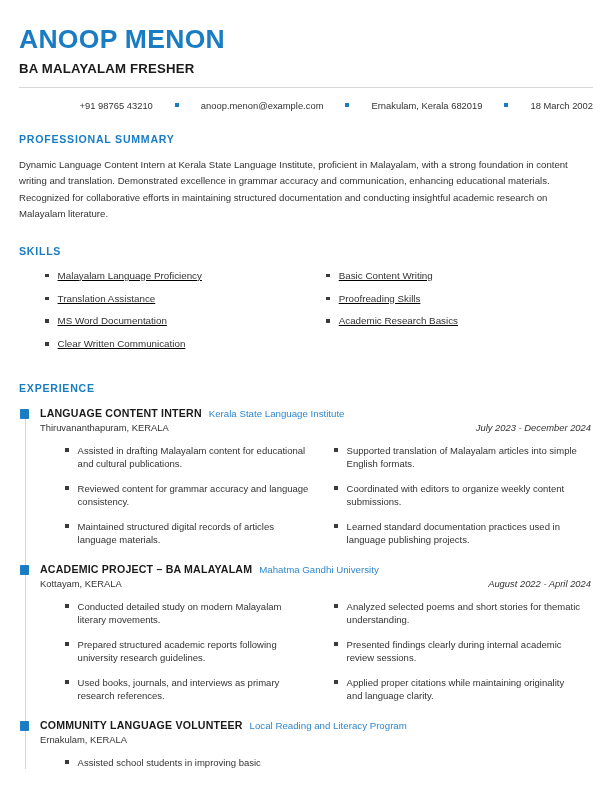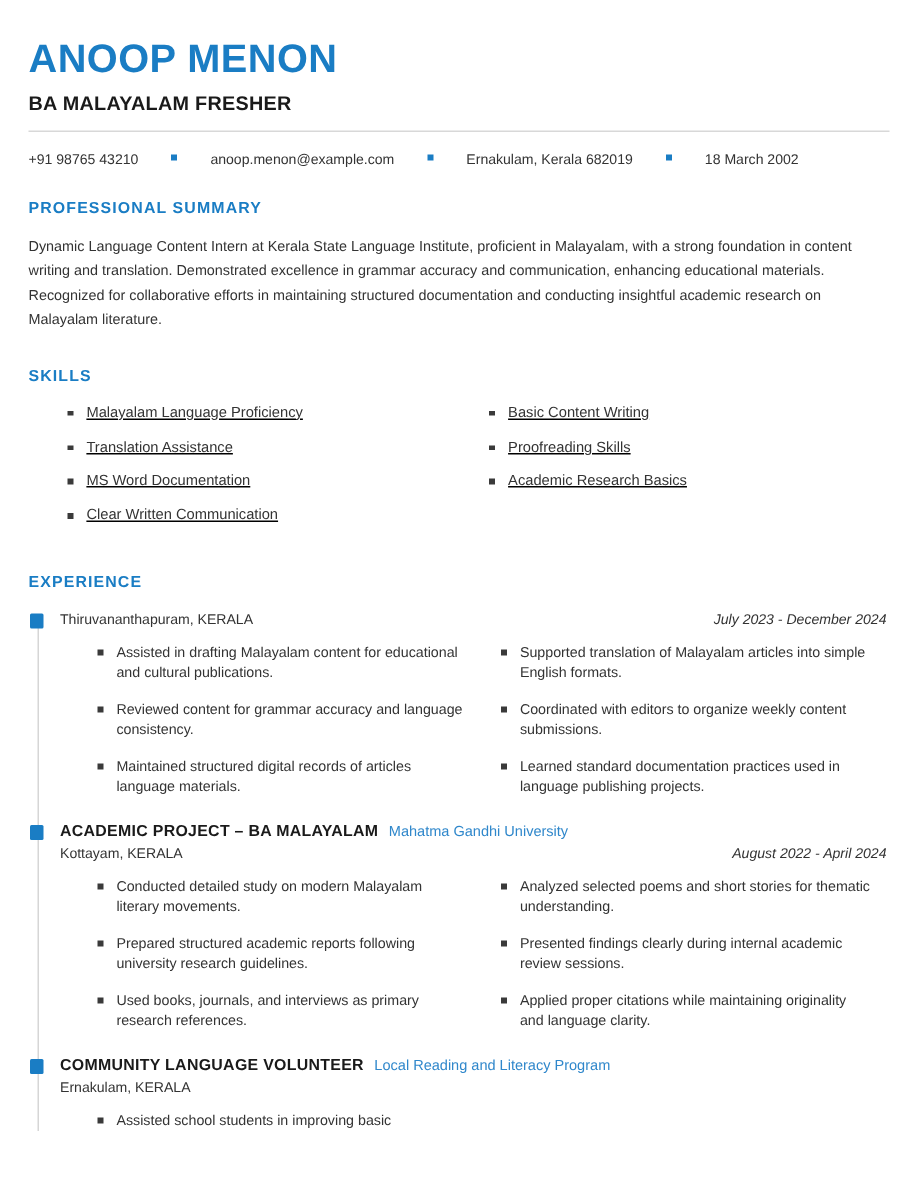--- a/index.html
+++ b/index.html
@@ -41,20 +41,21 @@
     margin-top: 11px;
   }
 
   .contact-row {
     display: flex;
     align-items: center;
     margin-top: 12px;
     font-size: 9.4px;
     color: #333333;
     white-space: nowrap;
+    justify-content: flex-end;
   }
   .contact-item { }
   .contact-sep {
     width: 4px;
     height: 4px;
     background: #1a7dc4;
     margin: 0 22px;
     flex: 0 0 auto;
   }
 
@@ -250,20 +251,24 @@
   </div>
 
   <div class="section">
     <div class="section-title">EXPERIENCE</div>
 
     <div class="timeline">
       <div class="tl-line"></div>
 
       <div class="exp-entry">
         <div class="tl-marker"></div>
+        <div class="exp-headline">
+          <span class="exp-role">LANGUAGE CONTENT INTERN</span>
+          <span class="exp-org">Kerala State Language Institute</span>
+        </div>
         <div class="exp-meta">
           <span class="exp-loc">Thiruvananthapuram, KERALA</span>
           <span class="exp-date">July 2023 - December 2024</span>
         </div>
         <div class="exp-bullets">
           <div class="exp-bcol">
             <div class="exp-bullet">
               <span class="sq-bullet"></span>
               <span>Assisted in drafting Malayalam content for educational and cultural publications.</span>
             </div>

